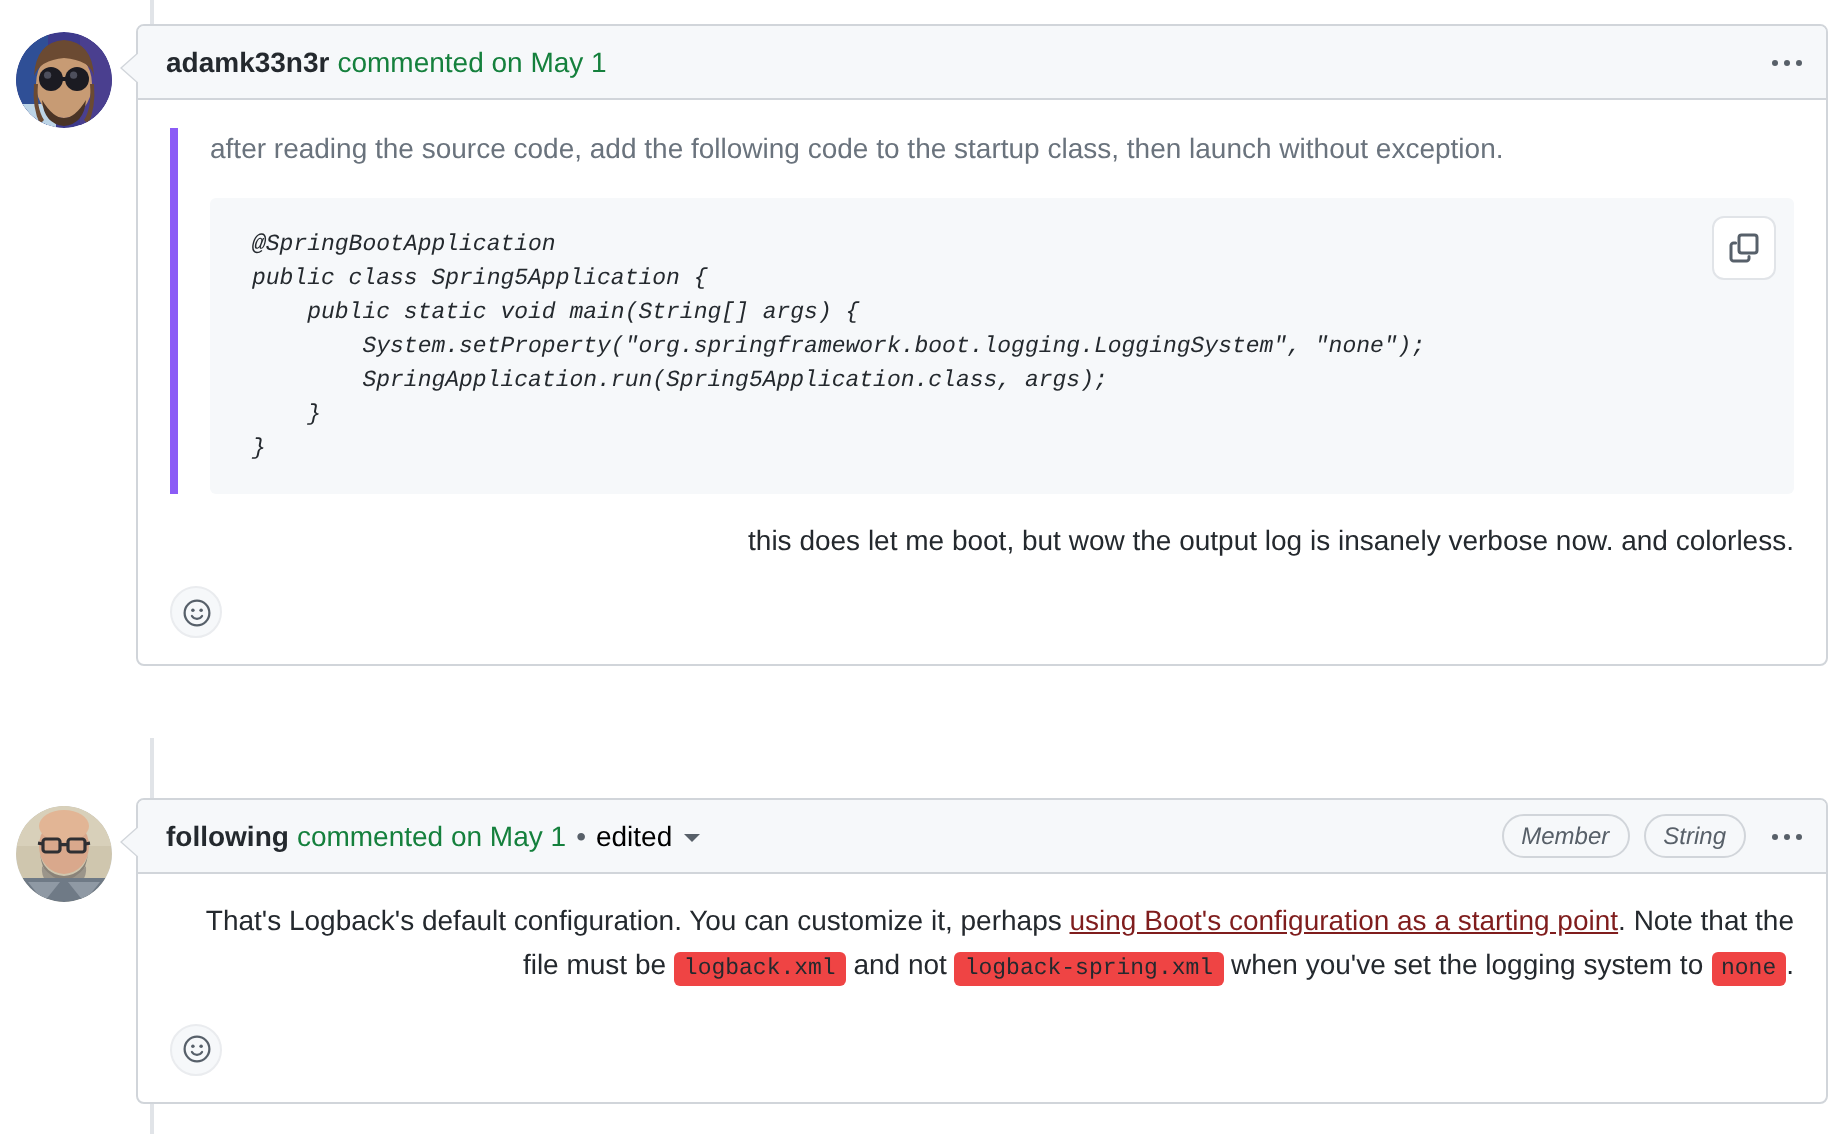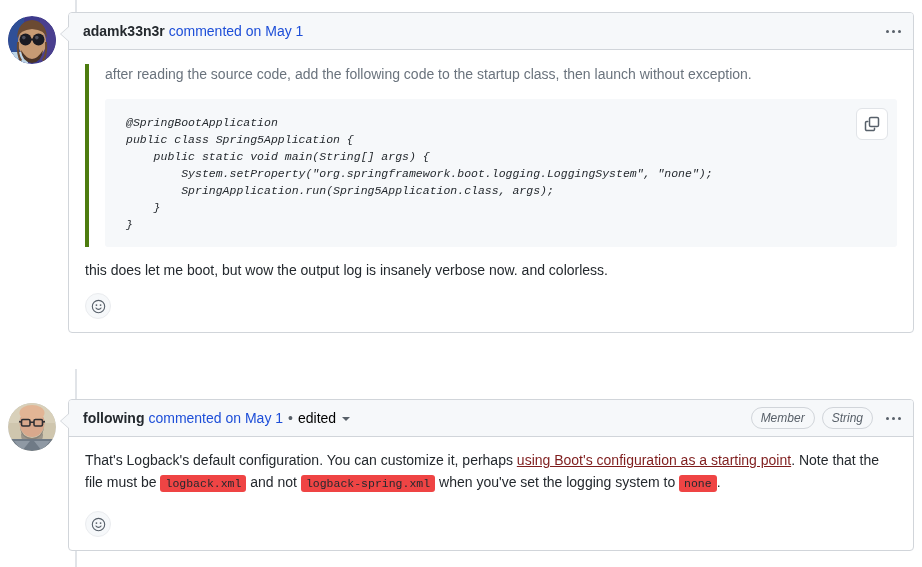--- a/index.html
+++ b/index.html
@@ -91,21 +91,21 @@
     padding: 0 10px 0 14px;
     font-size: 14px;
     color: #586069;
     white-space: nowrap;
   }
   .c-author {
     font-weight: bold;
     color: #24292e;
     margin-right: 4px;
   }
-  .c-meta { color: #1d4ed8; }
+  .c-meta { color: #15803d; }
   .c-sep { margin: 0 5px; color: #586069; }
   .c-edited { color: #000000; }
 
   .chevron-down {
     display: inline-block;
     margin-left: 6px;
     width: 0; height: 0;
     border-left: 4px solid transparent;
     border-right: 4px solid transparent;
     border-top: 4px solid #586069;
@@ -146,21 +146,21 @@
 
   .c-body {
     padding: 14px 16px 8px 16px;
     font-size: 14px;
     line-height: 1.55;
     color: #24292e;
   }
 
   
   .blockquote {
-    border-left: 4px solid #4d7c0f;
+    border-left: 4px solid #8b5cf6;
     padding: 0 0 0 16px;
     margin: 0;
     color: #6a737d;
   }
   .blockquote p {
     margin: 0 0 13px 0;
     color: #6a737d;
     font-size: 14px;
   }
 
@@ -195,20 +195,21 @@
     display: flex;
     align-items: center;
     justify-content: center;
   }
 
   .para {
     margin: 0;
     font-size: 14px;
     line-height: 1.55;
     color: #24292e;
+    text-align: right;
   }
 
   .link {
     color: #7f1d1d;
     text-decoration: underline;
   }
 
   code.inline {
     font-family: "Liberation Mono", "DejaVu Sans Mono", monospace;
     font-size: 11.5px;

